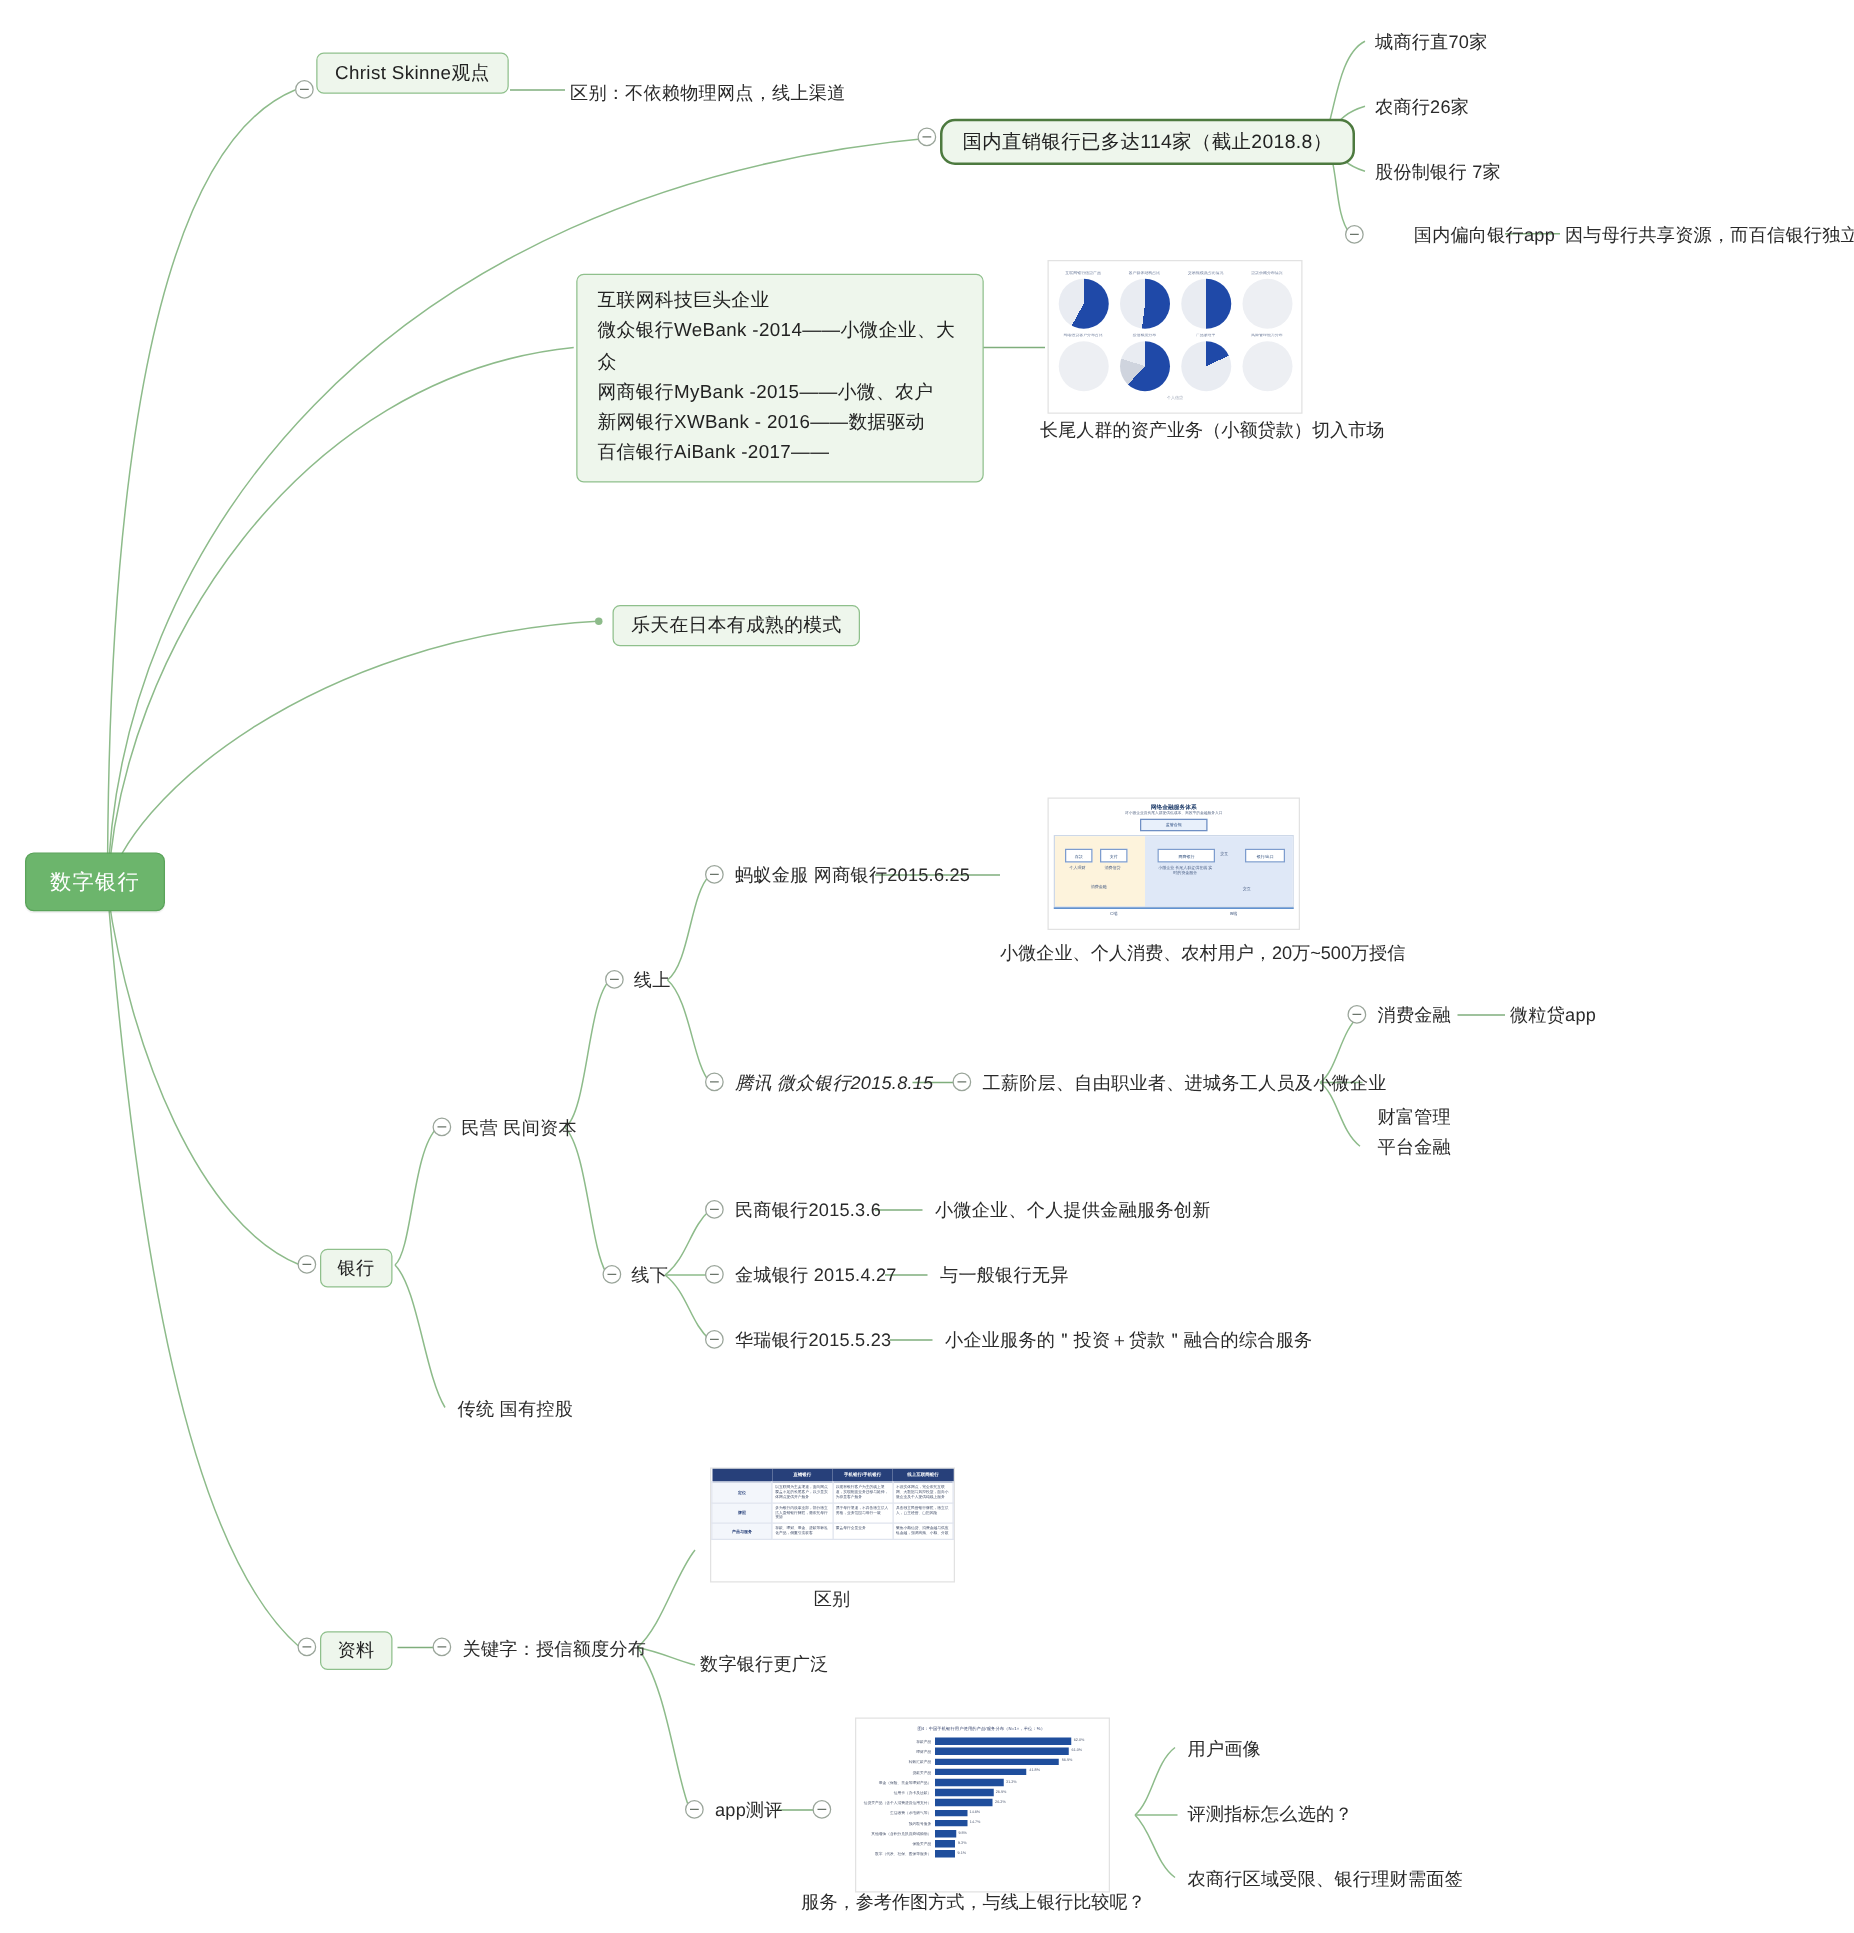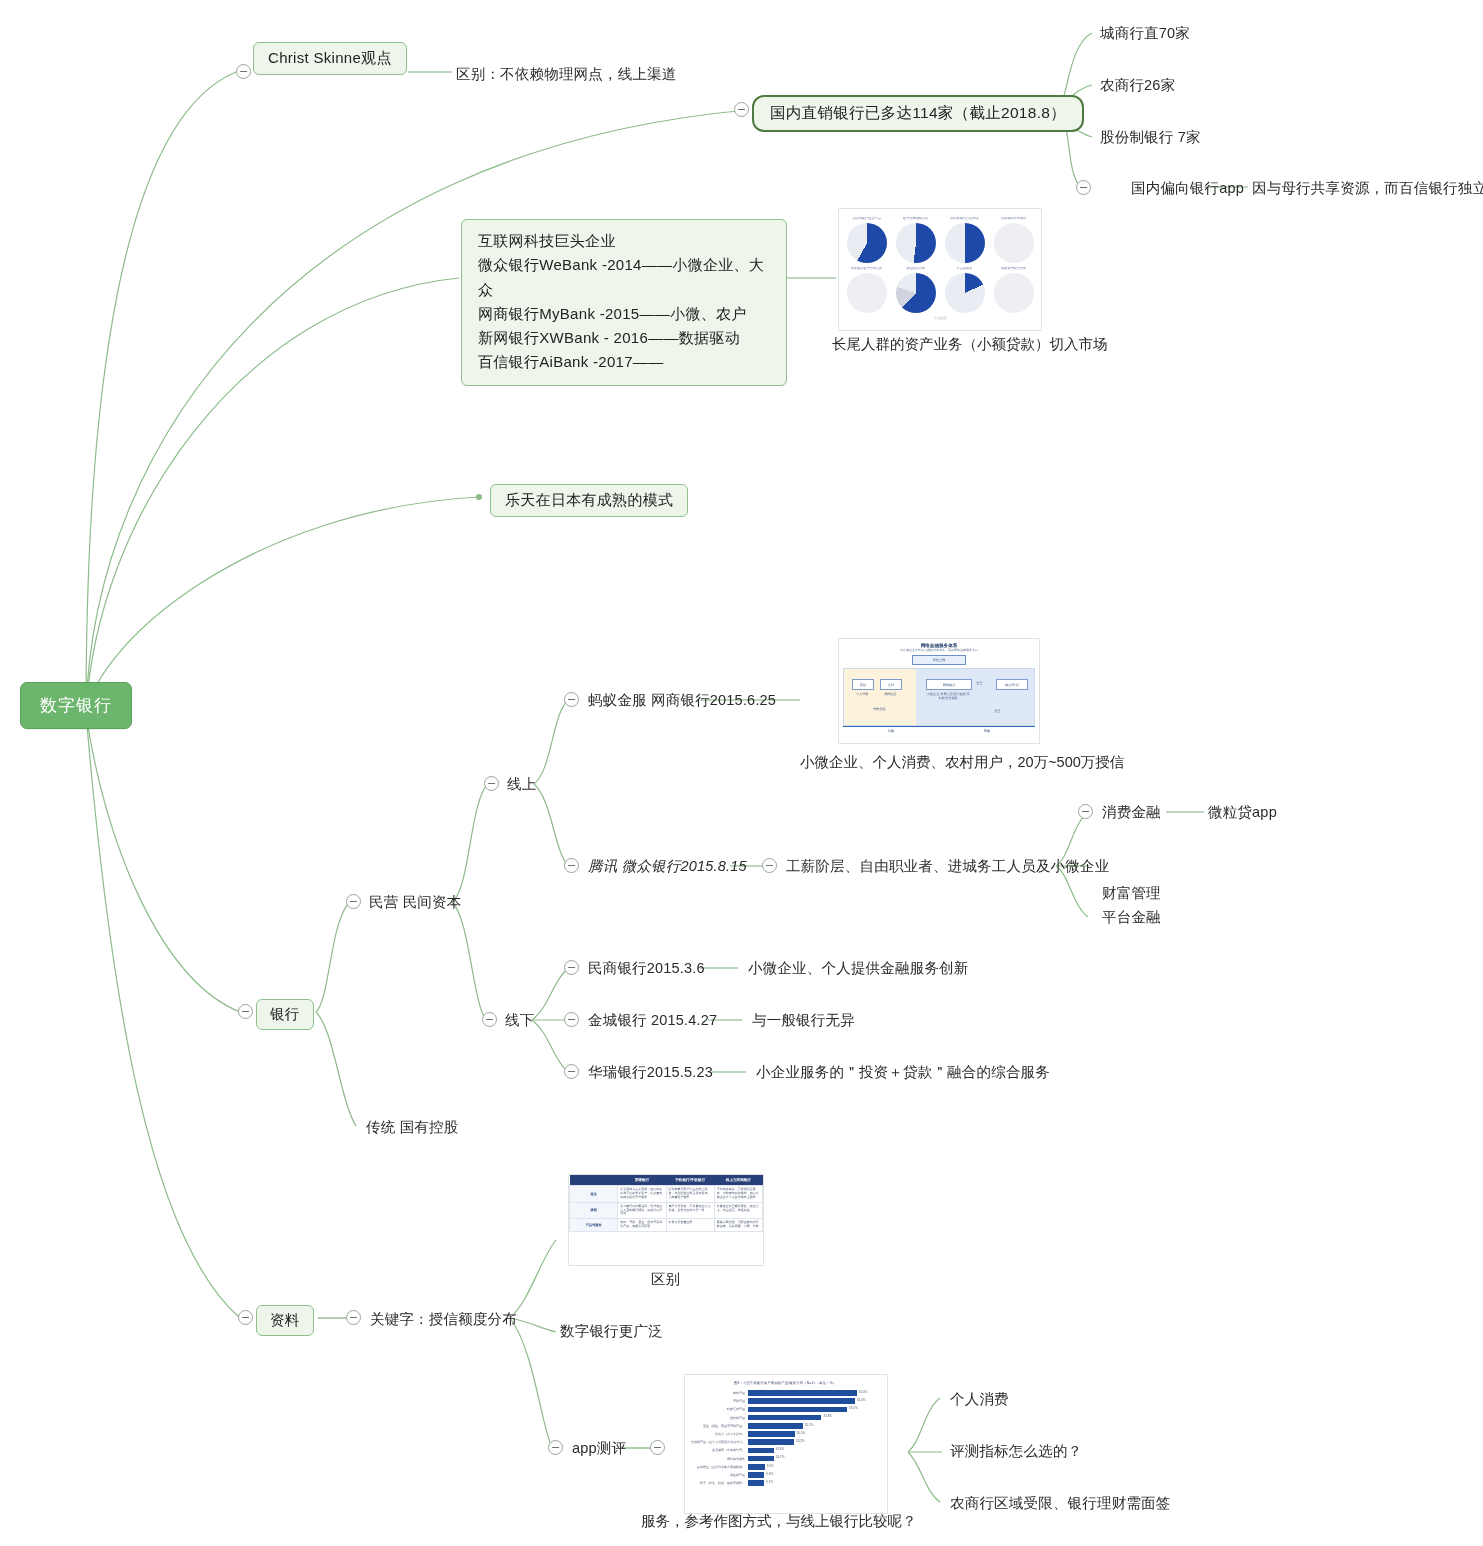--- a/index.html
+++ b/index.html
@@ -456,17 +456,17 @@
           <div class="bar-lbl">数字（代发、社保、医保等服务）</div>
           <div class="bar-track">
             <div class="bar-fill" style="width: 12.0307%;"></div>
             <div class="bar-val" style="left: calc(12.0307% + 2px);">9.1%</div>
           </div>
         </div>
       </div>
   </div>
   <div class="node caption" style="left:641px;top:1512px;">服务，参考作图方式，与线上银行比较呢？</div>
 
-  <div class="node plain" style="left:950px;top:1390px;">个人消费</div>
+  <div class="node plain" style="left:950px;top:1390px;">用户画像</div>
   <div class="node plain" style="left:950px;top:1442px;">评测指标怎么选的？</div>
   <div class="node plain" style="left:950px;top:1494px;">农商行区域受限、银行理财需面签</div>
 
 </div>
 
 </body></html>

